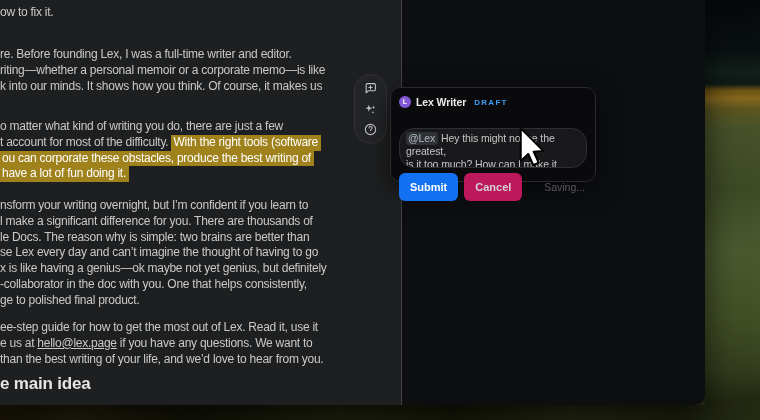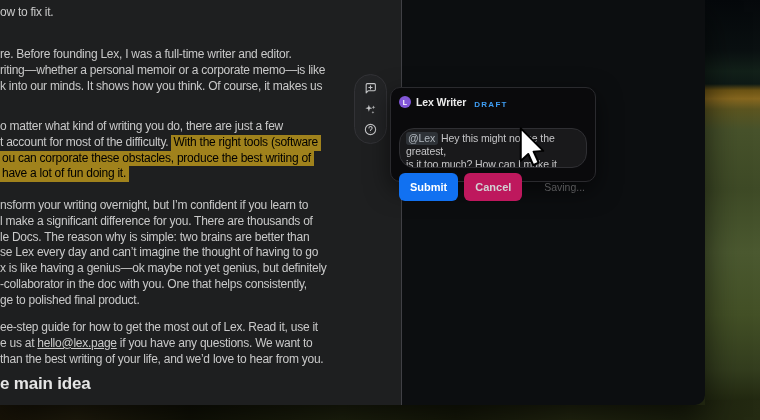--- a/index.html
+++ b/index.html
@@ -31,37 +31,37 @@
     box-shadow:0 12px 32px rgba(0,0,0,.65);}
   .doc-panel{position:absolute;left:0;top:0;width:401px;height:405px;background:#1e1f20;overflow:hidden;}
   .side-panel{position:absolute;left:401px;top:0;width:304px;height:405px;background:#0c0e10;
     border-left:1px solid #404045;border-radius:0 0 10px 0;box-sizing:border-box;}
 
   
   .doc-text{position:absolute;inset:0;color:#c9c9c9;font-size:12px;letter-spacing:-0.25px;line-height:15.8px;}
   .para{position:absolute;left:0;right:10px;}
   #p0{top:5px}#p1{top:47px}#p2{top:119px}#p3{top:198px}#p4{top:320px}
   .doc-line{white-space:nowrap;overflow:hidden;}
-  .hl{background:#a0821c;color:#000000;padding:1px 3px 2px 2px;}
+  .hl{background:#a0821c;color:#ffffff;padding:1px 3px 2px 2px;}
   .link{text-decoration:underline;cursor:pointer;}
   .doc-heading{position:absolute;left:0;top:376px;font-size:17px;font-weight:700;color:#e5e5e5;letter-spacing:-0.2px;}
 
   
   .tool-pill{position:absolute;left:354px;top:74px;width:33px;height:70px;z-index:4;
     background:#232426;border:1px solid #323236;border-radius:17px;box-sizing:border-box;
     display:flex;flex-direction:column;align-items:center;justify-content:space-evenly;}
   .tool-btn{width:15px;height:15px;color:#c5c6c8;display:flex;align-items:center;justify-content:center;cursor:pointer;}
   .tool-btn svg{display:block;}
 
   
   .popup{position:absolute;left:390px;top:87px;width:206px;height:95px;z-index:5;
     background:#0a0a0c;border:1px solid #2a2a2e;border-radius:10px;box-sizing:border-box;
     box-shadow:0 8px 24px rgba(0,0,0,.55);
     display:flex;flex-direction:column;padding:7px 8px 7px 8px;}
-  .popup-header{display:flex;align-items:flex-end;height:13px;flex:0 0 auto;}
+  .popup-header{display:flex;align-items:center;height:13px;flex:0 0 auto;}
   .avatar{width:12px;height:12px;border-radius:50%;background:#8257d8;color:#fff;
     font-size:7px;font-weight:700;display:flex;align-items:center;justify-content:center;flex:0 0 auto;}
   .author{margin-left:5px;font-size:10.5px;font-weight:700;color:#ebebeb;letter-spacing:-0.1px;}
   .draft{margin-left:8px;font-size:8px;font-weight:700;letter-spacing:1.3px;color:#3f9ef4;transform:translateY(0.5px);}
   .comment-box{margin-top:20px;flex:0 0 auto;height:40px;box-sizing:border-box;
     background:#19191b;border:1px solid #2f2f33;border-radius:15px;padding:3px 6px;
     font-size:10.5px;line-height:13px;color:#c5c5c7;letter-spacing:-0.1px;cursor:text;overflow:hidden;}
   .mention{background:#2e3237;color:#b2b8bf;border-radius:3px;padding:0 3px 1px 2px;}
   .popup-actions{margin-top:5px;display:flex;align-items:center;gap:6px;flex:0 0 auto;}
   .btn{border:none;border-radius:6px;font-family:inherit;font-size:11px;font-weight:700;

